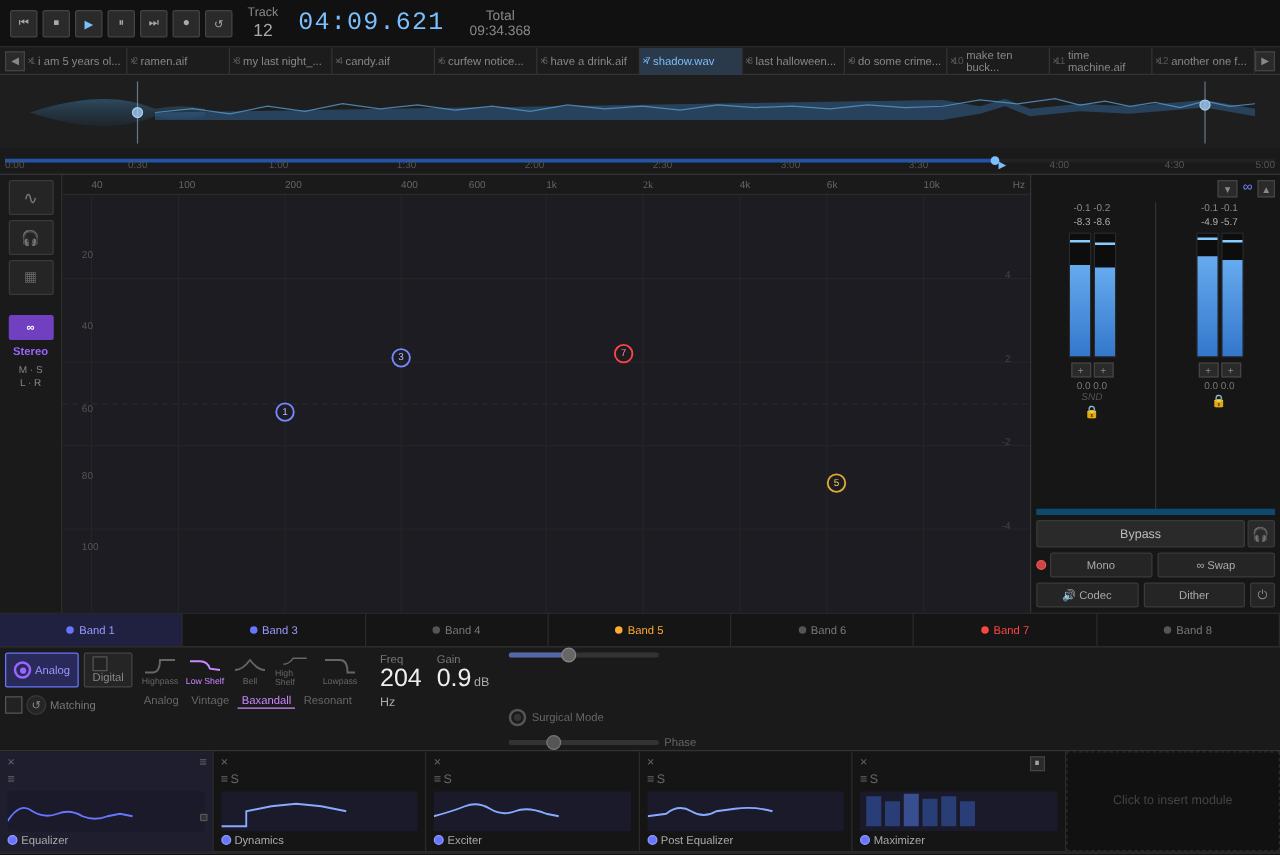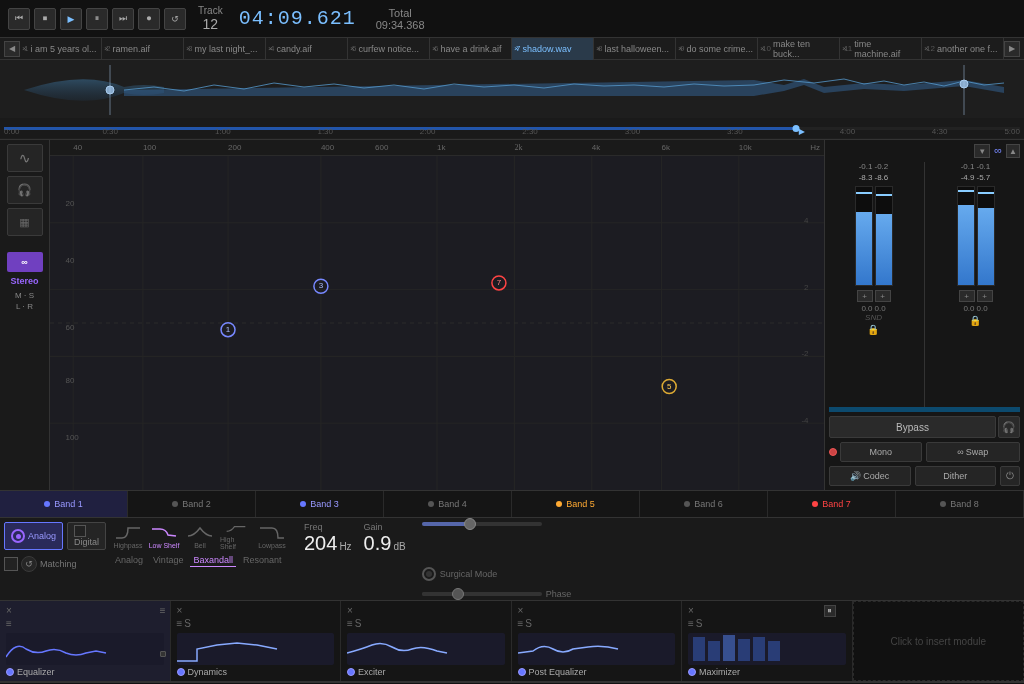--- a/index.html
+++ b/index.html
@@ -721,24 +721,20 @@
     </div>
   </div>
 </div>
 
 <div id="band-controls">
   <div class="band-tabs">
     <div class="band-tab active">
       <div class="power-dot on-blue"></div>
       <span>Band 1</span>
     </div>
-    <div class="band-tab">
-      <div class="power-dot"></div>
-      <span>Band 2</span>
-    </div>
     <div class="band-tab" style="color:#9999ff;">
       <div class="power-dot on-blue"></div>
       <span>Band 3</span>
     </div>
     <div class="band-tab">
       <div class="power-dot"></div>
       <span>Band 4</span>
     </div>
     <div class="band-tab active-orange">
       <div class="power-dot on-orange"></div>
@@ -822,21 +818,21 @@
         <span class="subtype-btn">Analog</span>
         <span class="subtype-btn">Vintage</span>
         <span class="subtype-btn active">Baxandall</span>
         <span class="subtype-btn">Resonant</span>
       </div>
     </div>
 
     <div class="freq-gain-section">
       <div class="param-display">
         <span class="param-label">Freq</span>
-        <div style="display:flex;align-items:baseline;gap:2px;">
+        <div style="display:flex;align-items:baseline;gap:2px;flex-direction:column;">
           <span class="param-value">204</span>
           <span class="param-unit">Hz</span>
         </div>
       </div>
       <div class="param-display">
         <span class="param-label">Gain</span>
         <div style="display:flex;align-items:baseline;gap:2px;">
           <span class="param-value">0.9</span>
           <span class="param-unit">dB</span>
         </div>

